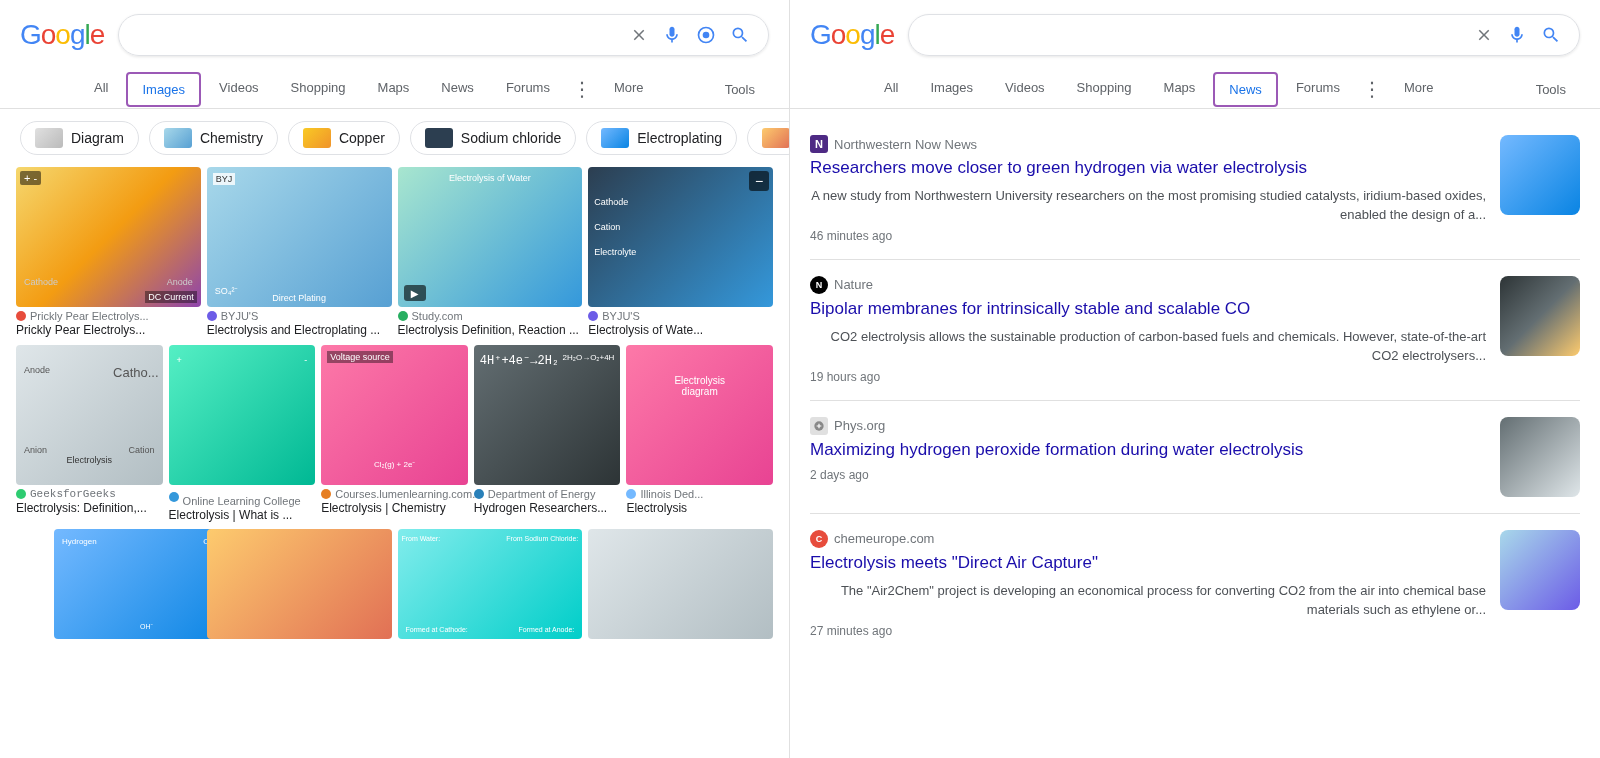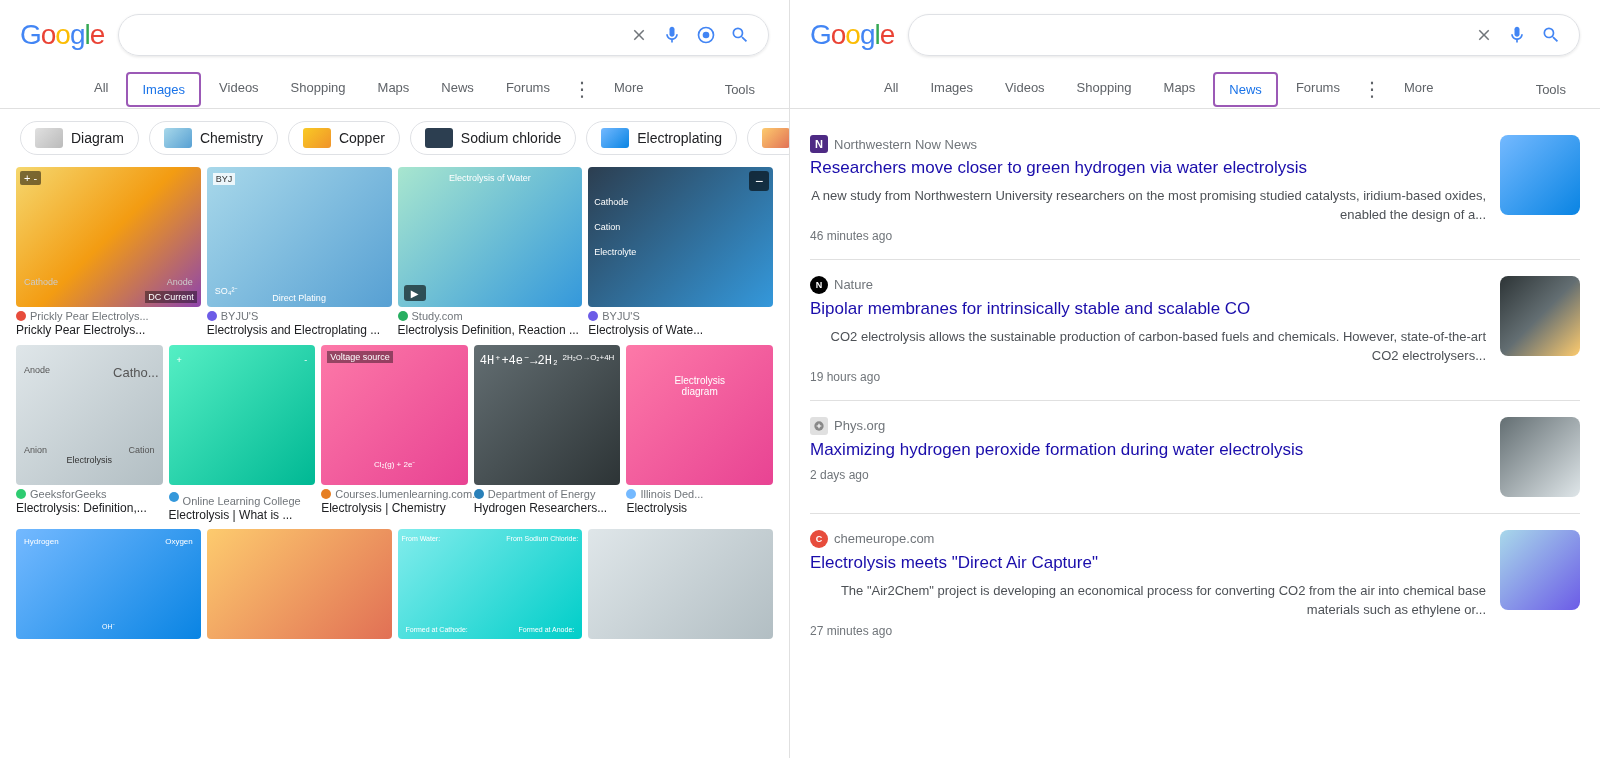--- a/index.html
+++ b/index.html
@@ -213,21 +213,21 @@
       align-items: center;
       justify-content: center;
       font-size: 10px;
     }
 
     
     .img-color-1 { background: linear-gradient(135deg, #f5d76e 0%, #f39c12 50%, #8e44ad 100%); }
     .img-color-2 { background: linear-gradient(135deg, #a8d8ea 0%, #57a0d3 100%); }
     .img-color-3 { background: linear-gradient(135deg, #a8e6cf 0%, #3498db 100%); }
     .img-color-4 { background: linear-gradient(135deg, #2c3e50 0%, #3498db 100%); }
-    .img-color-5 { background: linear-gradient(135deg, #74b9ff 0%, #0984e3 100%); }
+    .img-color-5 { background: linear-gradient(135deg, #74b9ff 0%, #0984e3 100%); margin-left: 38px; }
     .img-color-6 { background: linear-gradient(135deg, #fdcb6e 0%, #e17055 100%); }
     .img-color-7 { background: linear-gradient(135deg, #dfe6e9 0%, #b2bec3 100%); }
     .img-color-8 { background: linear-gradient(135deg, #55efc4 0%, #00b894 100%); }
     .img-color-9 { background: linear-gradient(135deg, #fd79a8 0%, #e84393 100%); }
     .img-color-10 { background: linear-gradient(135deg, #636e72 0%, #2d3436 100%); }
     .img-color-12 { background: linear-gradient(135deg, #81ecec 0%, #00cec9 100%); }
 
     
     .right-header {
       display: flex;
@@ -439,21 +439,21 @@
       <div class="image-item">
         <div class="img-block img-color-7" style="height:140px;position:relative;">
           <div style="position:absolute;top:20px;left:8px;font-size:9px;color:#555;">Anode</div>
           <div style="position:absolute;top:20px;right:4px;font-size:13px;color:#555;">Catho...</div>
           <div style="position:absolute;bottom:20px;center;width:100%;text-align:center;font-size:9px;color:#333;">Electrolysis</div>
           <div style="position:absolute;bottom:30px;left:8px;font-size:9px;color:#555;">Anion</div>
           <div style="position:absolute;bottom:30px;right:8px;font-size:9px;color:#555;">Cation</div>
         </div>
         <div class="img-src-label">
           <div class="img-src-dot" style="background:#2ecc71;"></div>
-          <span style="font-size:11px;color:#70757a;">GeeksforGeeks</span>
+          <span style="font-size:11px;color:#70757a;font-family:Liberation Mono, monospace;">GeeksforGeeks</span>
         </div>
         <div class="img-caption">Electrolysis: Definition,...</div>
       </div>
       <div class="image-item">
         <div class="img-block img-color-8" style="height:140px;position:relative;">
           <div style="position:absolute;top:10px;left:8px;font-size:9px;color:#fff;">+</div>
           <div style="position:absolute;top:10px;right:8px;font-size:9px;color:#fff;">-</div>
         </div>
         <div class="img-src-label">
           <div class="img-src-dot" style="background:#3498db;"></div>

